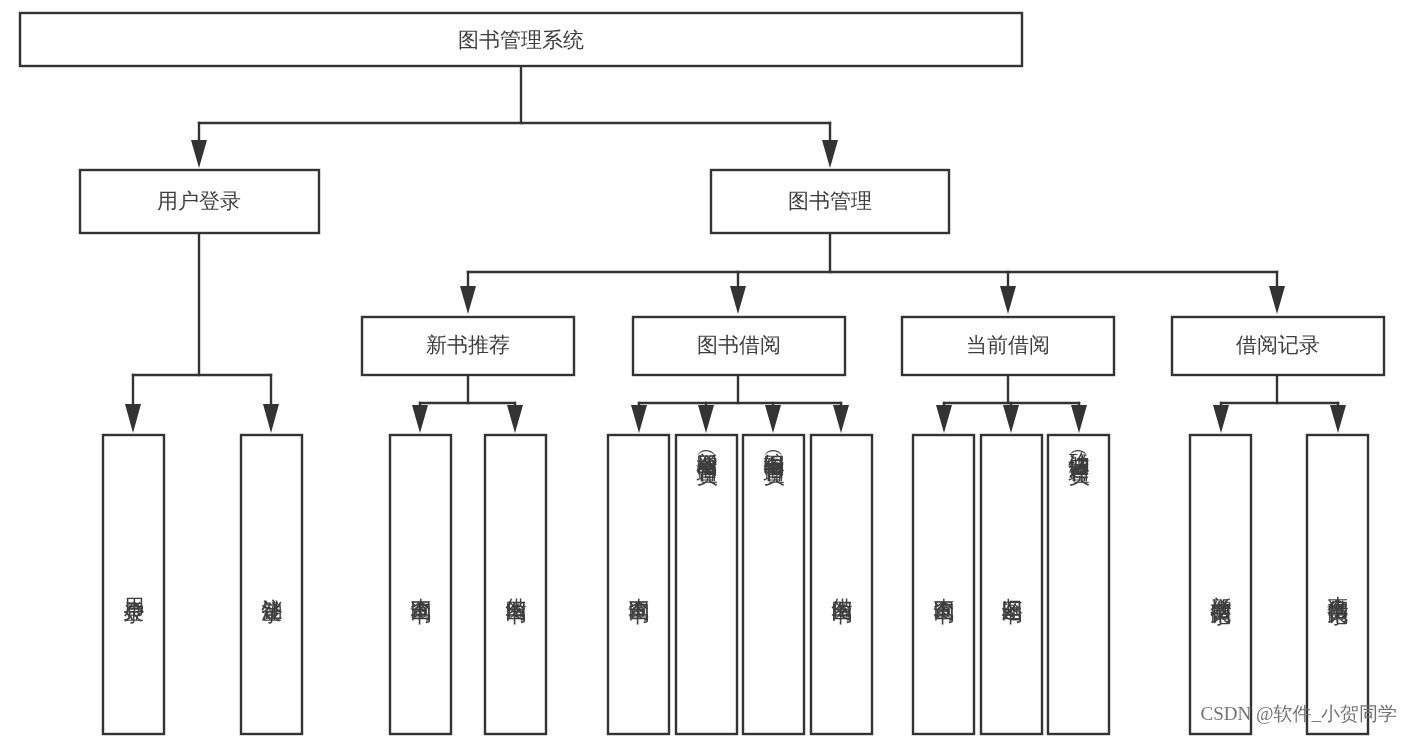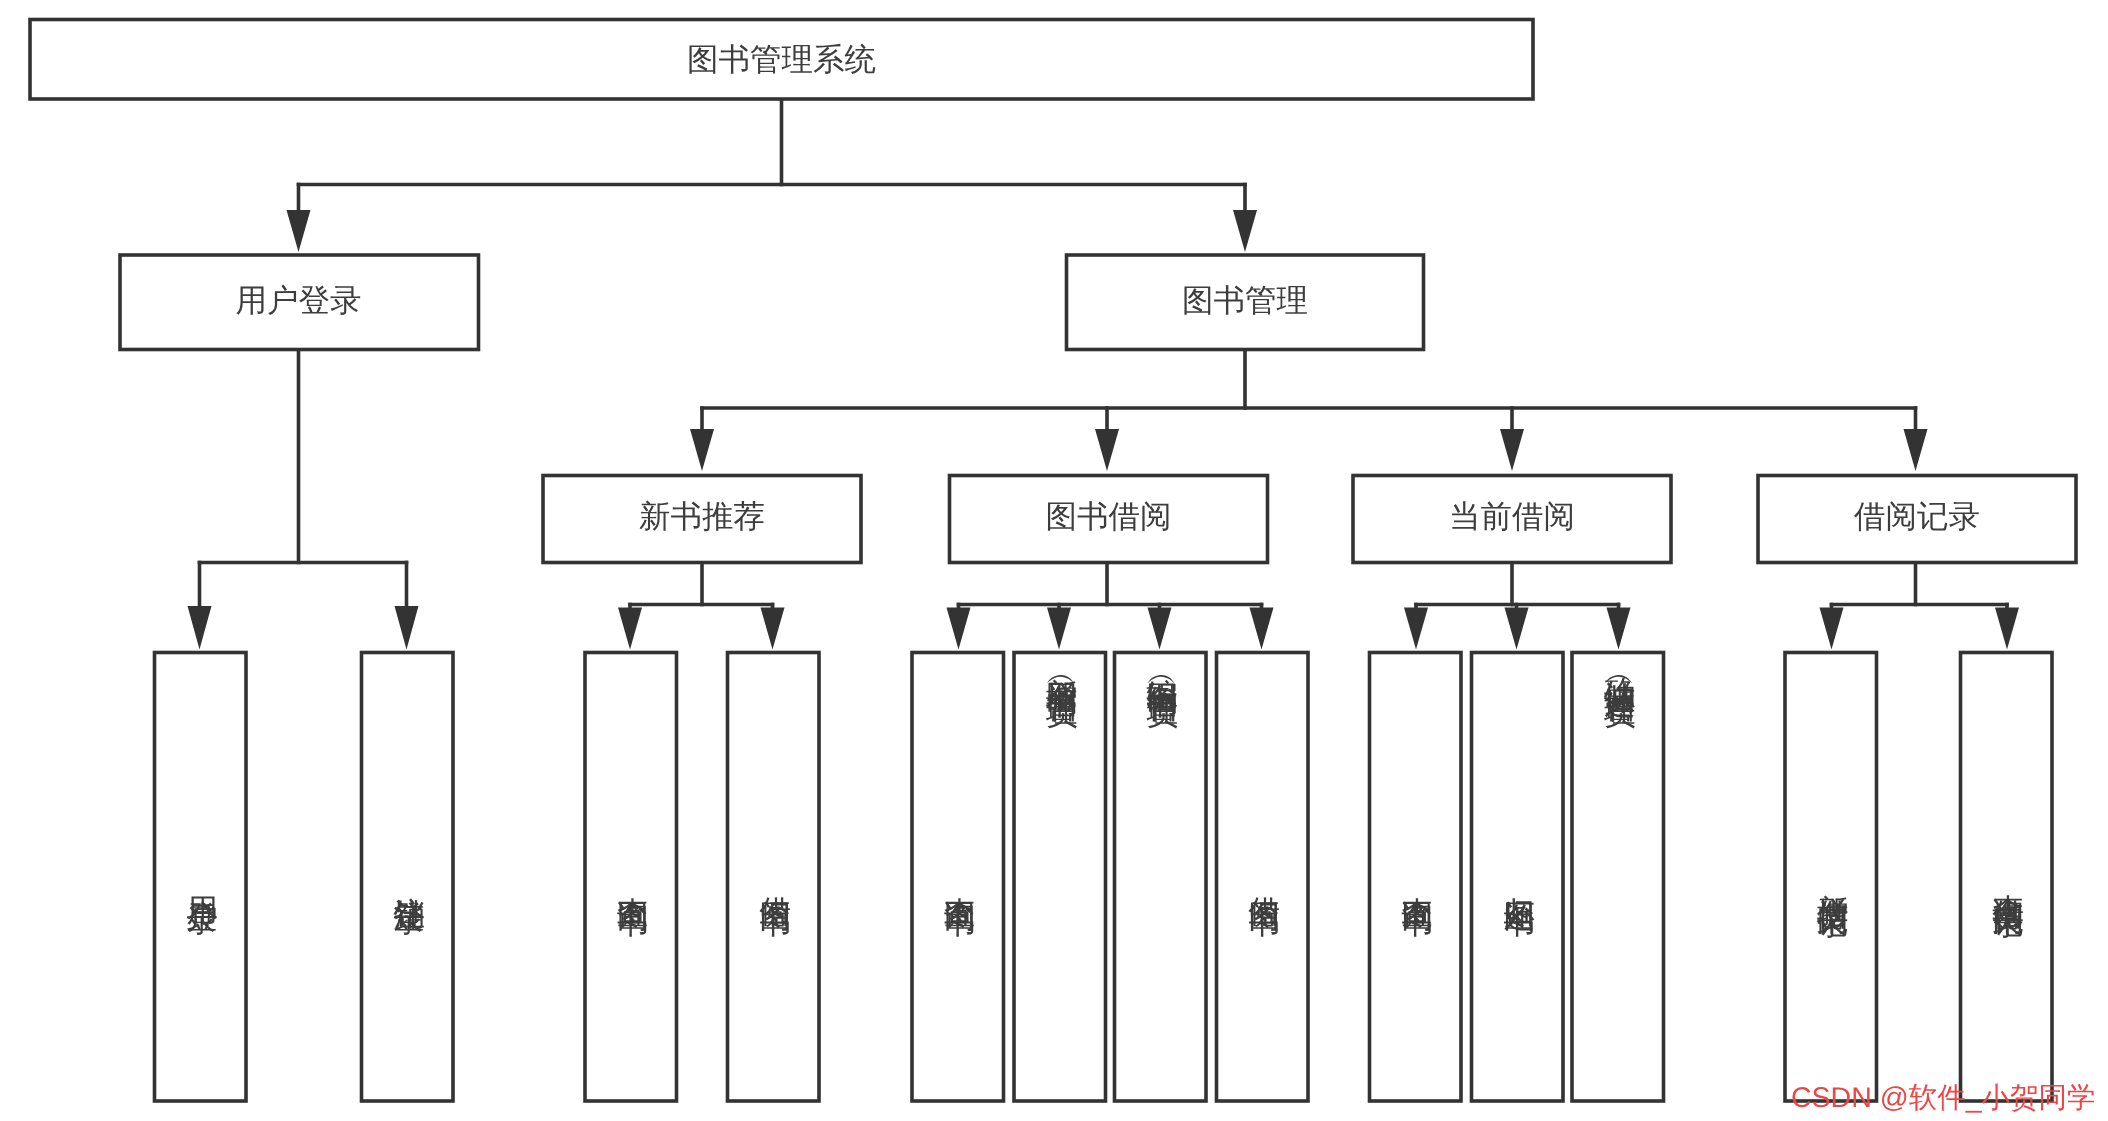--- a/index.html
+++ b/index.html
@@ -62,24 +62,24 @@
     font-family: "Liberation Sans", "DejaVu Sans", sans-serif;
     font-size: 21px;
     line-height: 1.18;
     color: #3d3d3d;
     letter-spacing: 2px;
     white-space: nowrap;
   }
   .watermark {
     position: absolute;
     right: 8px;
-    bottom: 2px;
-    font-family: Liberation Sans, sans-serif;
+    bottom: 20px;
+    font-family: Liberation Serif, serif;
     font-size: 19px;
-    color: #ef4444;
+    color: #737373;
     white-space: nowrap;
   }
 </style>
 </head>
 <body>
 
 <div id="diagram-root">
 
   <svg class="diagram-canvas" viewBox="0 0 1405 747" xmlns="http://www.w3.org/2000/svg">
     <defs></defs>

